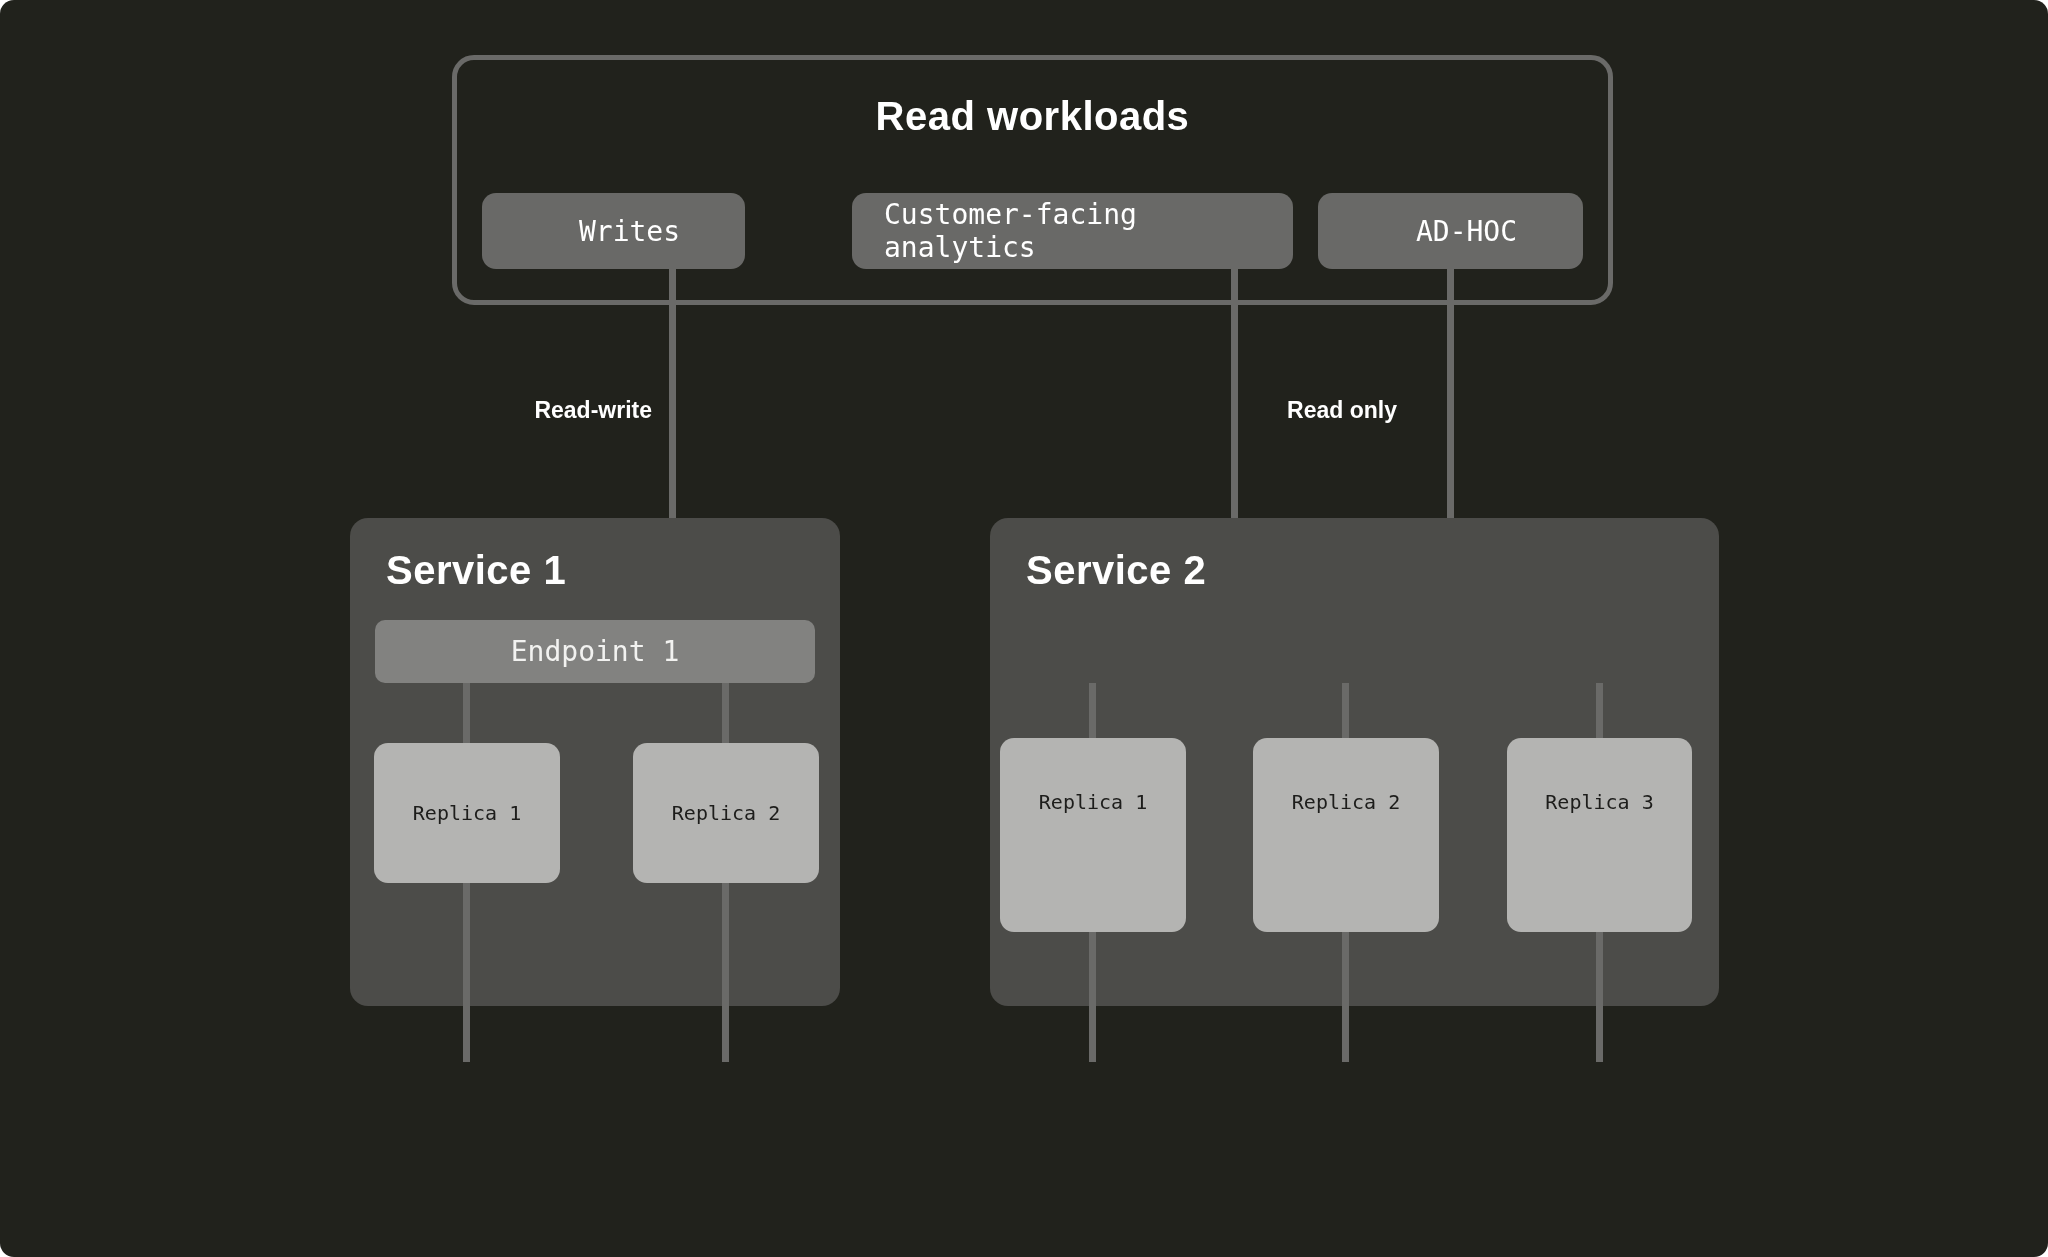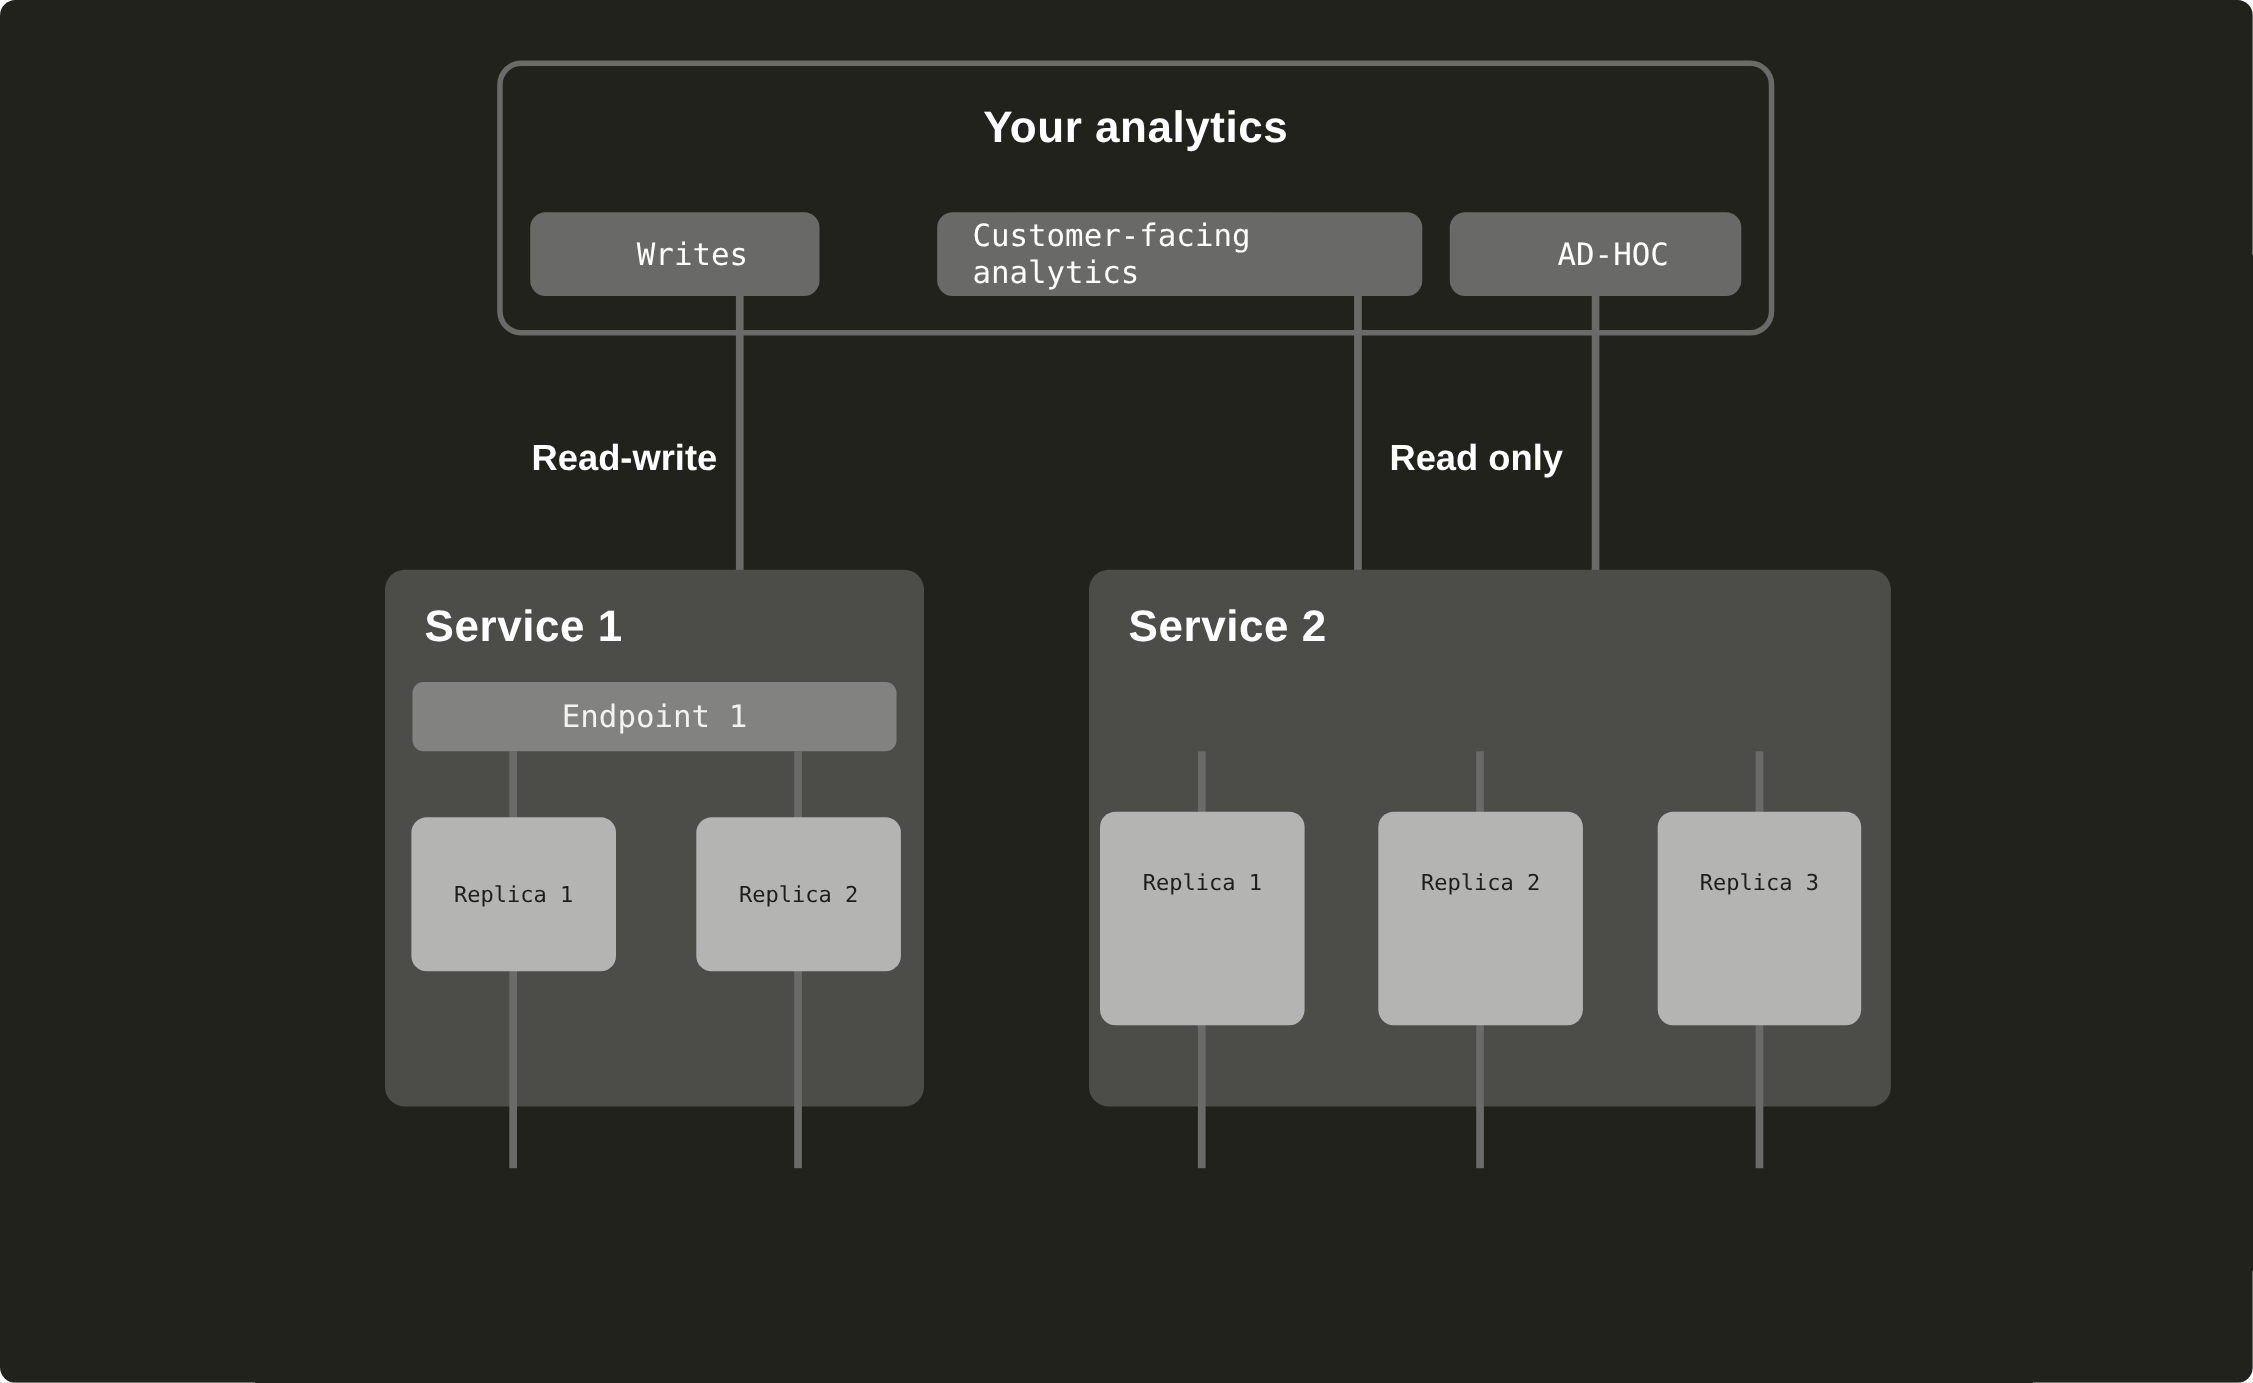--- a/index.html
+++ b/index.html
@@ -25,21 +25,21 @@
   .pill-adhoc{left:1318px;width:265px;}
 
   .vline{position:absolute;width:7px;background:var(--line);}
   .arrow-line{top:269px;height:320px;}
   .al-1{left:669px;} .al-2{left:1231px;} .al-3{left:1447px;}
   .arrow-head{position:absolute;top:585px;width:0;height:0;
     border-left:14px solid transparent;border-right:14px solid transparent;
     border-top:21px solid var(--line);}
   .ah-1{left:659px;} .ah-2{left:1221px;} .ah-3{left:1437px;}
 
-  .flow-label{position:absolute;top:397px;color:var(--text-light);font-size:33px;font-weight:bold;}
+  .flow-label{position:absolute;top:397px;color:var(--text-light);font-size:23px;font-weight:bold;}
   .label-rw{left:480px;width:172px;text-align:right;}
   .label-ro{left:1242px;width:200px;text-align:center;}
 
   .service-card{position:absolute;top:518px;height:488px;background:var(--card);border-radius:18px;}
   .svc-1{left:350px;width:490px;}
   .svc-2{left:990px;width:729px;}
   .service-title{position:absolute;left:36px;top:30px;color:var(--text-light);
     font-size:40px;font-weight:bold;letter-spacing:.5px;}
 
   .replica-line{top:683px;height:379px;}
@@ -65,21 +65,21 @@
   .storage{position:absolute;left:350px;top:1062px;width:1370px;height:148px;
     background:var(--accent);border-radius:16px;display:flex;align-items:center;justify-content:center;
     color:#101010;font-size:40px;font-weight:bold;letter-spacing:.5px;}
 </style>
 </head>
 <body>
 
 <div class="canvas">
 
   <div class="workloads-box"></div>
-  <div class="workloads-title">Your analytics</div>
+  <div class="workloads-title">Read workloads</div>
 
   <div class="vline arrow-line al-1"></div>
   <div class="vline arrow-line al-2"></div>
   <div class="vline arrow-line al-3"></div>
   <div class="arrow-head ah-1"></div>
   <div class="arrow-head ah-2"></div>
   <div class="arrow-head ah-3"></div>
 
   <div class="flow-label label-rw">Read-write</div>
   <div class="flow-label label-ro">Read only</div>

